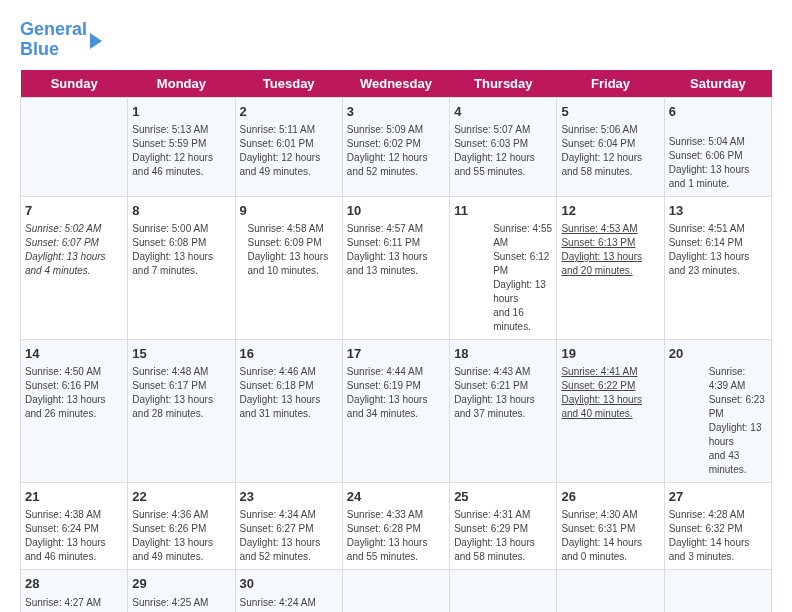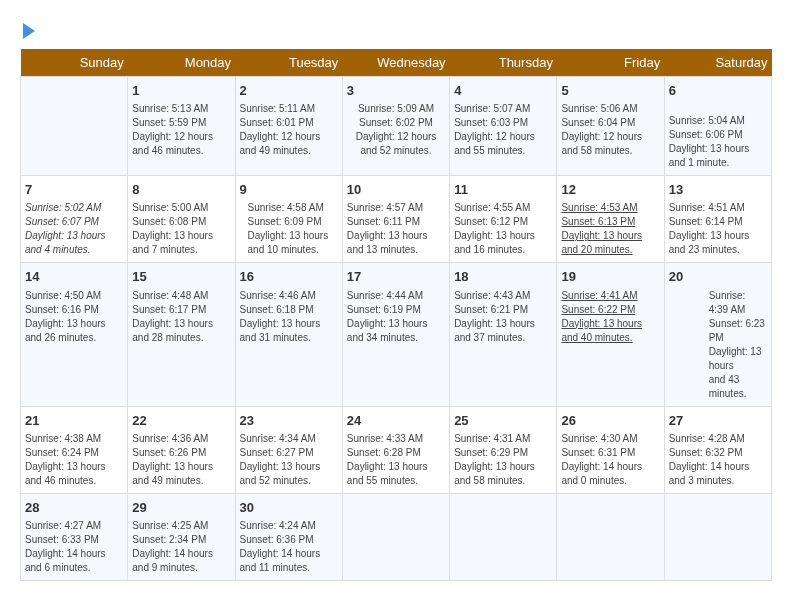--- a/index.html
+++ b/index.html
@@ -50,26 +50,26 @@
       font-size: 16px;
       color: #555;
       font-weight: normal;
     }
     table {
       width: 100%;
       border-collapse: collapse;
       font-size: 11px;
     }
     thead tr th {
-      background-color: #a16207;
+      background-color: #be185d;
       color: #fff;
       padding: 6px 4px;
-      text-align: right;
+      text-align: center;
       font-size: 13px;
-      font-weight: normal;
+      font-weight: bold;
     }
     tbody tr td {
       vertical-align: top;
       padding: 5px 4px;
       border: 1px solid #ddd;
       color: #333;
       line-height: 1.4;
       width: 14.28%;
     }
     tbody tr:nth-child(odd) {
@@ -89,20 +89,23 @@
       color: #444;
     }
   </style>
 </head>
 <body>
 
 <div class="header">
   <div class="logo">
     <div>
       <div style="display:flex;align-items:center;">
+        <span class="logo-text">
+          <span>General</span><br><span style="color:#4a90d9;">Blue</span>
+        </span>
         <div class="logo-arrow"></div>
       </div>
     </div>
   </div>
   <div class="title-block">
     <h1></h1>
     <h2></h2>
   </div>
 </div>
 
@@ -130,21 +133,21 @@
         </td>
         <td>
           <span class="day-num">2</span>
           <div class="day-info" style="white-space: pre-line;">Sunrise: 5:11 AM
 Sunset: 6:01 PM
 Daylight: 12 hours
 and 49 minutes.</div>
         </td>
         <td>
           <span class="day-num">3</span>
-          <div class="day-info" style="white-space: pre-line; text-align: center;">Sunrise: 5:09 AM
+          <div class="day-info" style="white-space: pre-line;">Sunrise: 5:09 AM
 Sunset: 6:02 PM
 Daylight: 12 hours
 and 52 minutes.</div>
         </td>
         <td>
           <span class="day-num">4</span>
           <div class="day-info" style="white-space: pre-line;">Sunrise: 5:07 AM
 Sunset: 6:03 PM
 Daylight: 12 hours
 and 55 minutes.</div>
@@ -188,21 +191,21 @@
         </td>
         <td>
           <span class="day-num">10</span>
           <div class="day-info" style="white-space: pre-line;">Sunrise: 4:57 AM
 Sunset: 6:11 PM
 Daylight: 13 hours
 and 13 minutes.</div>
         </td>
         <td>
           <span class="day-num">11</span>
-          <div class="day-info" style="white-space: pre-line;">Sunrise: 4:55 AM
+          <div class="day-info" style="white-space: pre-line; margin-left: 39px;">Sunrise: 4:55 AM
 Sunset: 6:12 PM
 Daylight: 13 hours
 and 16 minutes.</div>
         </td>
         <td>
           <span class="day-num">12</span>
           <div class="day-info" style="white-space: pre-line; text-decoration: underline;">Sunrise: 4:53 AM
 Sunset: 6:13 PM
 Daylight: 13 hours
 and 20 minutes.</div>

